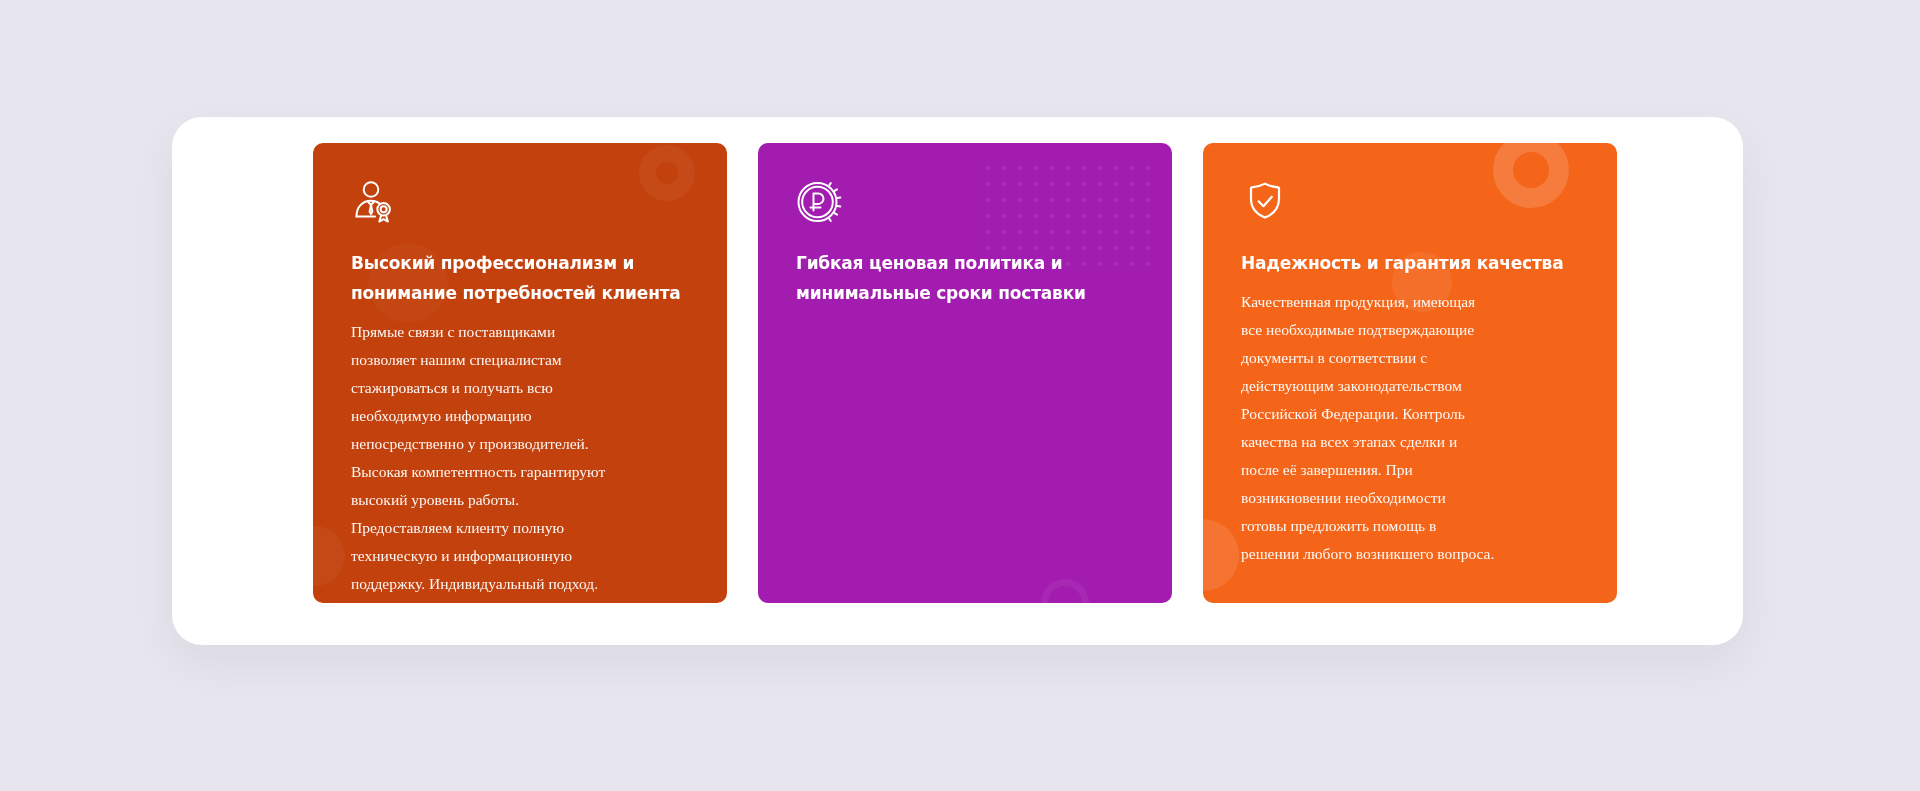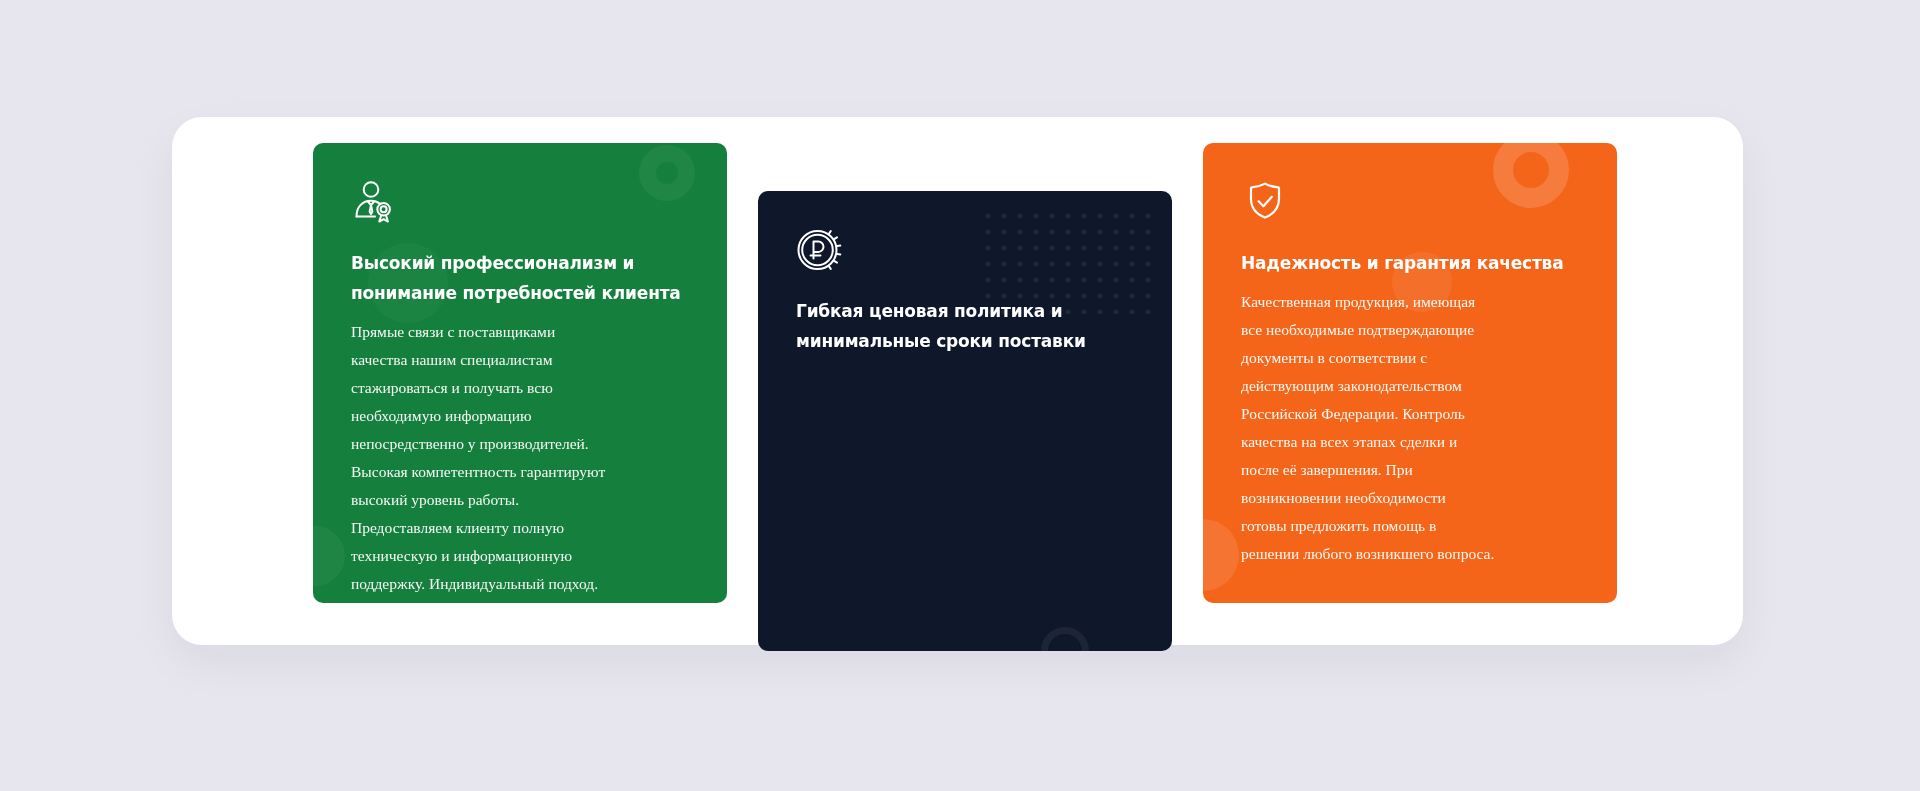--- a/index.html
+++ b/index.html
@@ -68,21 +68,21 @@
 </style>
 </head>
 <body>
 
 <div class="page" style="background-color: rgb(231, 229, 237);">
 
   <div class="panel" style="background-color: rgb(255, 255, 255);">
 
     <div class="cards">
 
-      <div class="card" style="background-color: #15803d;">
+      <div class="card" style="background-color: #c2410c;">
         <div class="deco ring-card1"></div>
         <div class="deco blob-card1-mid"></div>
         <div class="deco blob-card1-left"></div>
 
         <div class="icon-wrap">
           <svg width="48" height="48" viewBox="0 0 48 48" fill="none" stroke="#ffffff" stroke-width="2" stroke-linecap="round" stroke-linejoin="round">
             <circle cx="20" cy="11.5" r="7.3"></circle>
             <path d="M5.5 38.5 C5.5 28.5 11.8 22.8 20 22.8 c3.4 0 6.5 1 9 2.9"></path>
             <path d="M5.5 38.5 h18.5"></path>
             <path d="M16.6 23.4 20 27 l3.4 -3.6"></path>
@@ -90,32 +90,32 @@
             <circle cx="32.6" cy="31.3" r="6.3"></circle>
             <circle cx="32.6" cy="31.3" r="3"></circle>
             <path d="M30.2 37.2 l-1.9 6.4 3.9 -2.2"></path>
             <path d="M35 37.2 l1.9 6.4 -3.9 -2.2"></path>
           </svg>
         </div>
 
         <h3 class="card-title">Высокий профессионализм и
 понимание потребностей клиента</h3>
         <p class="card-body">Прямые связи с поставщиками
-качества нашим специалистам
+позволяет нашим специалистам
 стажироваться и получать всю
 необходимую информацию
 непосредственно у производителей.
 Высокая компетентность гарантируют
 высокий уровень работы.
 Предоставляем клиенту полную
 техническую и информационную
 поддержку. Индивидуальный подход.</p>
       </div>
 
-      <div class="card" style="background-color: #0f172a; margin-top: 48px;">
+      <div class="card" style="background-color: #a21caf;">
         <div class="dots-card2"></div>
         <div class="deco ring-card2-bottom"></div>
 
         <div class="icon-wrap">
           <svg width="48" height="48" viewBox="0 0 48 48" fill="none" stroke="#ffffff" stroke-width="2" stroke-linecap="round" stroke-linejoin="round">
             <circle cx="21.5" cy="24" r="19"></circle>
             <circle cx="21.5" cy="24" r="15.3"></circle>
             <path d="M33.2 7.4 34.8 5"></path>
             <path d="M38.5 12.9 41 11.4"></path>
             <path d="M41.4 20.1 44.3 19.6"></path>

